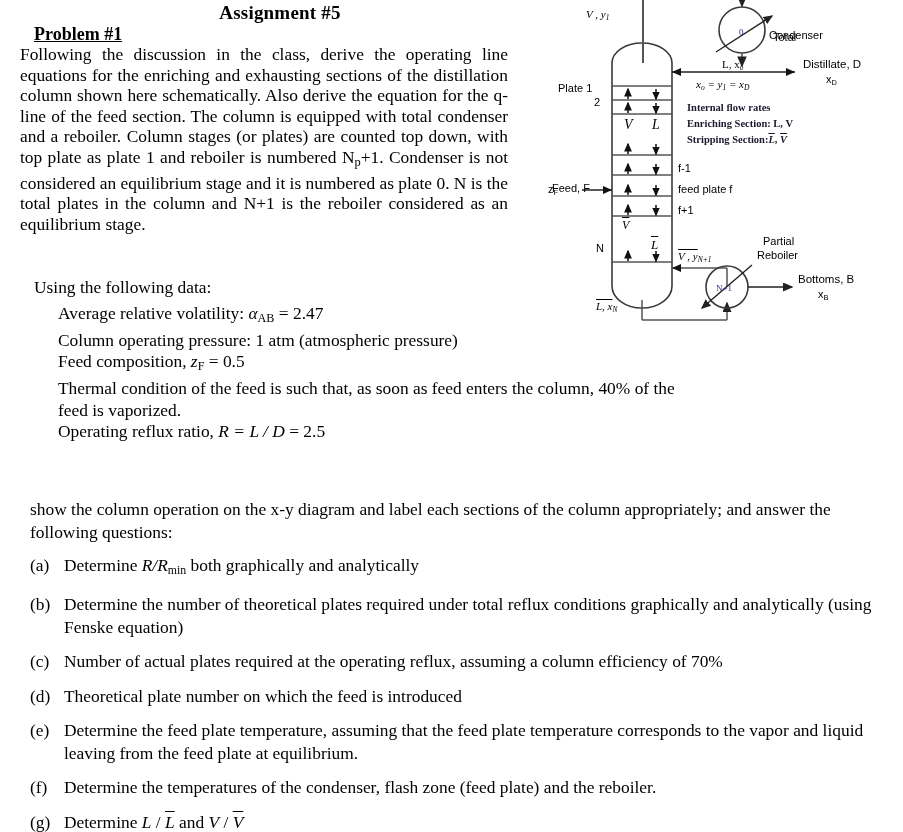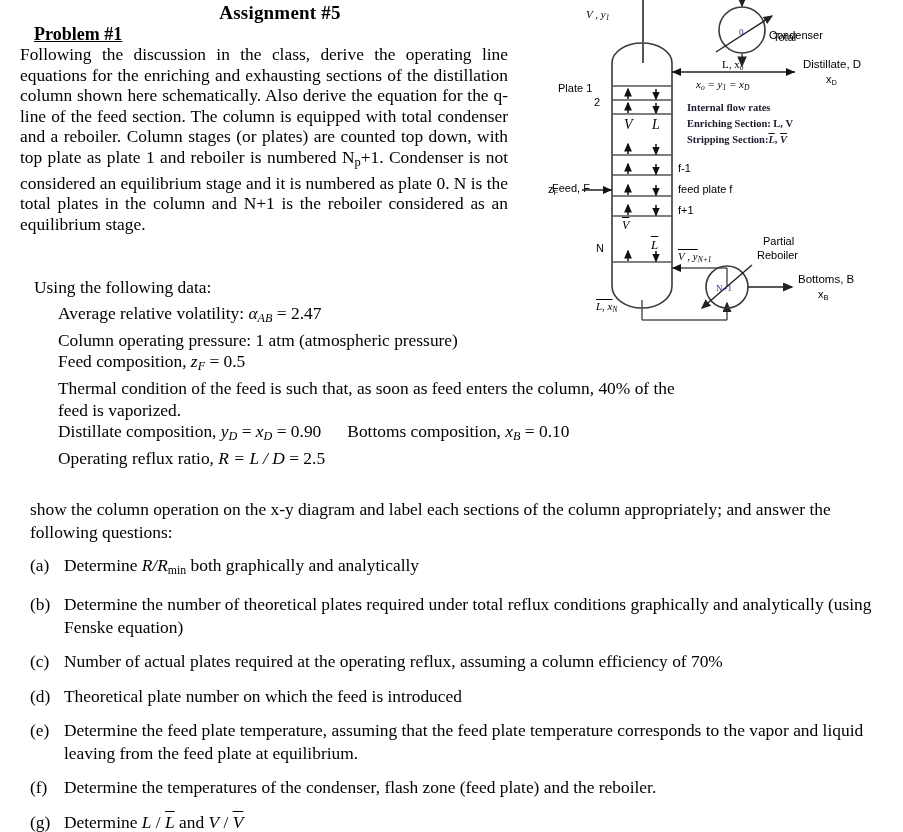--- a/index.html
+++ b/index.html
@@ -57,21 +57,21 @@
   #data-block {
     position: absolute;
     left: 58px; top: 303px;
     width: 640px;
     font-size: 17.4px;
     line-height: 21.5px;
   }
   #data-block .row { white-space: nowrap; }
   #data-block .row.wrap { white-space: normal; width: 620px; }
   .it { font-style: italic; }
-  .sb { font-size: 0.70em; font-style: italic; vertical-align: -0.28em; }
+  .sb { font-size: 0.70em; vertical-align: -0.28em; }
   .gap { display: inline-block; width: 26px; }
 
   
   #show-para {
     position: absolute;
     left: 30px; top: 498px;
     width: 845px;
     font-size: 17.4px;
     line-height: 23px;
   }
@@ -148,21 +148,20 @@
   <div id="data-block">
 
     <div class="row"><span>Average relative volatility: </span><span class="it">α</span><span class="sb">AB</span>&nbsp;<span>= 2.47</span></div>
 
     <div class="row"><span>Column operating pressure: 1 atm (atmospheric pressure)</span></div>
 
     <div class="row"><span>Feed composition, </span><span class="it">z</span><span class="sb">F</span>&nbsp;<span>= 0.5</span></div>
 
     <div class="row wrap"><span>Thermal condition of the feed is such that, as soon as feed enters the column, 40% of the feed is vaporized.</span></div>
 
-    <div class="row"><span>Distillate composition, </span><span class="it">y</span><span class="sb">D</span>&nbsp;<span>=</span>&nbsp;<span class="it">x</span><span class="sb">D</span>&nbsp;<span>= 0.90</span><span class="gap"></span><span>Bottoms composition, </span><span class="it">x</span><span class="sb">B</span>&nbsp;<span>= 0.10</span></div>
 
     <div class="row"><span>Operating reflux ratio, </span><span class="it">R = L / D</span>&nbsp;<span>= 2.5</span></div>
   </div>
 
   <div id="show-para">show the column operation on the x-y diagram and label each sections of the column appropriately; and answer the following questions:</div>
 
   <div id="questions">
 
     <div class="q">
       <span class="marker">(a)</span><span>Determine </span><span class="it">R/R</span><span class="smallsub">min</span><span> both graphically and analytically</span>

